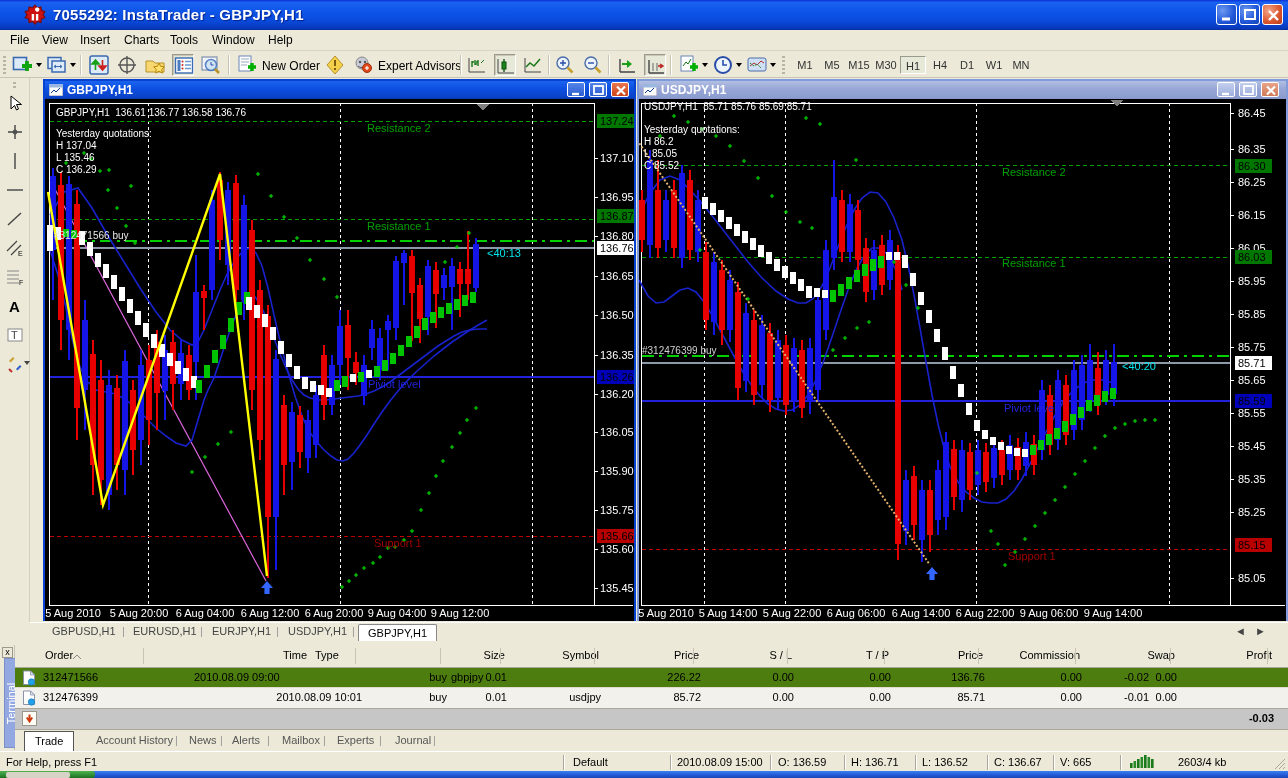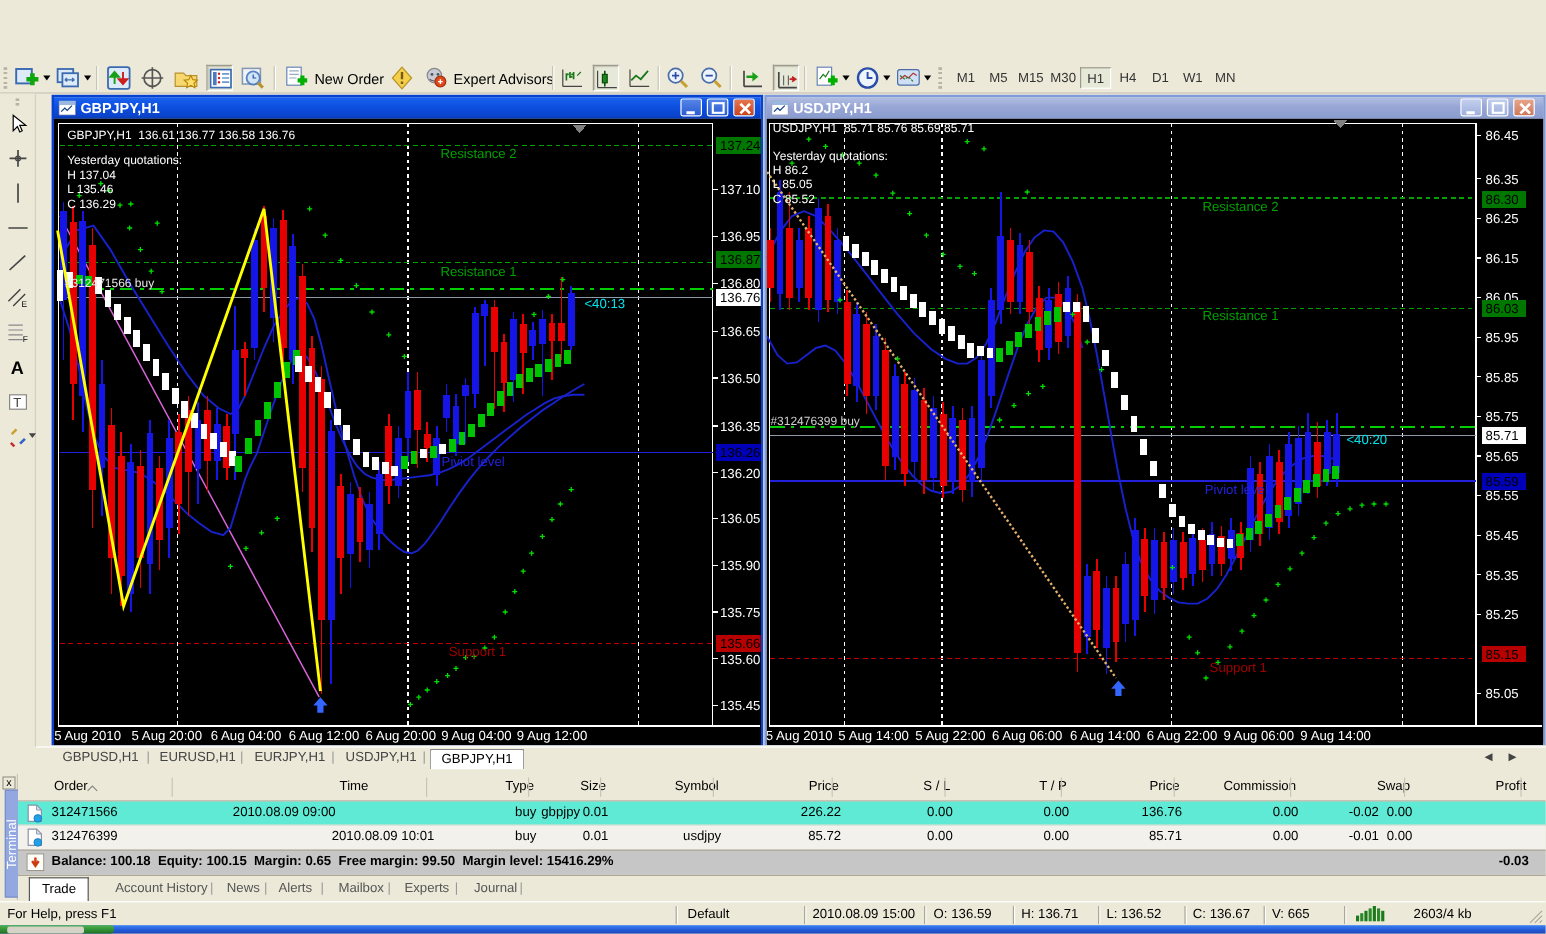--- a/index.html
+++ b/index.html
@@ -38,41 +38,72 @@
 .cwin.inactive .cbtn.cclose{background:linear-gradient(180deg,#e8a489,#d07a57)}
 .cclient{position:absolute;left:0;top:18px;background:#000}
 
 #charttabs{left:30px;top:622px;width:1258px;height:20px;background:#ece9d8;border-top:1px solid #fff}
 .ctab{position:absolute;top:2px;font-size:11px;color:#444}
 .ctab.active{background:#fff;border:1px solid #888;border-bottom:none;color:#000;padding:2px 9px;top:1px;border-radius:2px 2px 0 0}
 #termstrip{left:0;top:645px;width:15px;height:105px;background:#ece9d8;border-right:1px solid #c8c4b8}
 #termx{left:2px;top:647px;width:11px;height:11px;border:1px solid #9c9a8c;background:#ece9d8;font-size:9px;line-height:9px;text-align:center;color:#000}
 #termblue{left:4px;top:13px;width:12px;height:90px;background:#93a7e0;border:1px solid #7a8fc8}
 #termlabel{left:-40px;top:39px;width:90px;height:11px;color:#fff;font-size:11px;transform:rotate(-90deg);text-align:center}
-.trow{position:absolute;left:15px;width:1273px;height:20px;background:#5eead4}
+.trow{position:absolute;left:15px;width:1273px;height:20px;background:#4d7c0f}
 .thead{background:#ece9d8 !important;border-bottom:1px solid #aca899}
 .tcell{position:absolute;top:3px;font-size:11px;color:#000;white-space:nowrap}
 .tsepv{position:absolute;top:2px;width:1px;height:16px;background:#c9c5b5}
 .balrow{background:#c6c6c6 !important;border-top:1px solid #aca899}
 .trow.r2{background:#f2f1ec}
 
 #termtabs{left:15px;top:729px;width:1273px;height:21px;background:#ece9d8;border-top:1px solid #aca899}
 .ttab{position:absolute;top:4px;font-size:11px;color:#555}
 .ttab.active{background:#fff;border:1px solid #555;border-bottom:none;color:#000;font-size:11px;padding:3px 10px 4px;top:1px}
 
 #statusbar{left:0;top:751px;width:1288px;height:20px;background:#ece9d8;border-top:1px solid #fff}
 .ssep{position:absolute;top:3px;width:2px;height:15px;border-left:1px solid #aca899;border-right:1px solid #fff}
 .stext{position:absolute;top:4px;font-size:11px;color:#000;white-space:nowrap}
 
 #taskbar{left:0;top:771px;width:1288px;height:7px;background:linear-gradient(180deg,#3a81f2,#2258d5 60%,#1b47b5)}
 #startbtn{position:absolute;left:0;top:0;width:95px;height:7px;background:linear-gradient(180deg,#51b250,#2f8d34 60%,#1f7022);border-radius:0 3px 3px 0}
 #taskwin{position:absolute;left:6px;top:1px;width:64px;height:6px;background:#d6d2c6;border-radius:2px}
 </style></head>
 <body>
 <div id="app">
+<div id="titlebar" class="abs">
+      <svg width="22" height="22" viewBox="0 0 20 20" style="position:absolute;left:24px;top:4px">
+        <path d="M10 1 l2.2 2.6 3.2-1 .4 3.3 3.2 1 -1.8 2.8 1.8 2.8 -3.2 1 -.4 3.3 -3.2-1 -2.2 2.6 -2.2-2.6 -3.2 1 -.4-3.3 -3.2-1 1.8-2.8 -1.8-2.8 3.2-1 .4-3.3 3.2 1 z" fill="#cc1111" stroke="#7a0a0a"></path>
+        <path d="M10 5 a2 2 0 1 1 0 .1 z M7 9 h2.2 v6 H7 z M10.8 9 H13 v6 h-2.2 z" fill="#fff"></path>
+      </svg>
+      <div id="titletext" class="abs">7055292: InstaTrader - GBPJPY,H1</div>
+      <div class="wbtn min abs" style="left:1216px">
+        <svg width="21" height="21">
+          <path d="M5 14 h8" stroke="#fff" stroke-width="3"></path>
+        </svg>
+      </div>
+      <div class="wbtn max abs" style="left:1239px">
+        <svg width="21" height="21">
+          <rect x="5" y="5" width="10" height="9" fill="none" stroke="#fff" stroke-width="2"></rect>
+        </svg>
+      </div>
+      <div class="wbtn close abs" style="left:1262px">
+        <svg width="21" height="21">
+          <path d="M6 6 l9 9 M15 6 l-9 9" stroke="#fff" stroke-width="2.4"></path>
+        </svg>
+      </div>
+    </div>
+    <div id="menubar" class="abs">
+      <div class="menuitem" style="left:10px">File</div>
+      <div class="menuitem" style="left:42px">View</div>
+      <div class="menuitem" style="left:80px">Insert</div>
+      <div class="menuitem" style="left:124px">Charts</div>
+      <div class="menuitem" style="left:170px">Tools</div>
+      <div class="menuitem" style="left:212px">Window</div>
+      <div class="menuitem" style="left:268px">Help</div>
+    </div>
     <div id="toolbar" class="abs">
       <div class="grip abs" style="left:3px"></div>
       <div class="tbtn abs" style="left:12px"><svg width="22" height="22" viewBox="0 0 22 22">
           <rect x="1.5" y="3.5" width="13" height="12" fill="#ddeaf7" stroke="#3a6ab0" stroke-width="1.6"></rect>
           <path d="M10 12 h10 M15 7 v10" stroke="#0fa50f" stroke-width="3.8"></path>
         </svg></div>
       <div class="caret abs" style="left:36px;top:11px"></div>
       <div class="tbtn abs" style="left:46px"><svg width="22" height="22" viewBox="0 0 22 22">
           <rect x="2" y="3.5" width="13" height="11" fill="#ddeaf7" stroke="#3a6ab0" stroke-width="1.5"></rect>
           <rect x="6" y="7" width="13" height="11" fill="#ddeaf7" stroke="#3a6ab0" stroke-width="1.5"></rect>
@@ -870,21 +901,21 @@
     </div>
     <div id="termstrip" class="abs">
       <div id="termx" class="abs" style="left:2px;top:2px">x</div>
       <div id="termblue" class="abs">
         <div id="termlabel" class="abs">Terminal</div>
       </div>
     </div>
     <div class="trow thead abs" style="top:646px;height:22px">
       <div class="tcell" style="left:30px">Order</div>
       <div class="tcell" style="left:215px;width:130px;text-align:center">Time</div>
-      <div class="tcell" style="left:300px;width:130px;text-align:right">Type</div>
+      <div class="tcell" style="left:300px;width:130px;text-align:left">Type</div>
       <div class="tcell" style="left:360px;width:130px;text-align:right">Size</div>
       <div class="tcell" style="left:454px;width:130px;text-align:right">Symbol</div>
       <div class="tcell" style="left:554px;width:130px;text-align:right">Price</div>
       <div class="tcell" style="left:647px;width:130px;text-align:right">S / L</div>
       <div class="tcell" style="left:744px;width:130px;text-align:right">T / P</div>
       <div class="tcell" style="left:838px;width:130px;text-align:right">Price</div>
       <div class="tcell" style="left:935px;width:130px;text-align:right">Commission</div>
       <div class="tcell" style="left:1030px;width:130px;text-align:right">Swap</div>
       <div class="tcell" style="left:1127px;width:130px;text-align:right">Profit</div>
       <svg style="position:absolute;left:57px;top:8px" width="10" height="6">
@@ -940,21 +971,20 @@
       <div class="tcell" style="left:820px;width:150px;text-align:right">85.71</div>
       <div class="tcell" style="left:917px;width:150px;text-align:right">0.00</div>
       <div class="tcell" style="left:1012px;width:150px;text-align:right">0.00</div>
       <div class="tcell" style="left:1109px;width:150px;text-align:left">-0.01</div>
     </div>
     <div class="trow balrow abs" style="top:708px;height:21px">
       <svg width="15" height="15" style="position:absolute;left:7px;top:2px">
         <rect x="0.5" y="0.5" width="14" height="14" fill="#fdfdf8" stroke="#9a968a"></rect>
         <path d="M7.5 3.5 v5 M4.8 6.5 l2.7 4 2.7-4" fill="none" stroke="#cc3a10" stroke-width="2"></path>
       </svg>
-      <div class="tcell" style="left:28px;font-weight:bold">Balance: 100.18&nbsp;&nbsp;Equity: 100.15&nbsp;&nbsp;Margin: 0.65&nbsp;&nbsp;Free margin: 99.50&nbsp;&nbsp;Margin level: 15416.29%</div>
       <div class="tcell" style="left:1109px;width:150px;text-align:right;font-weight:bold">-0.03</div>
     </div>
     <div id="termtabs" class="abs">
       <div class="ttab active" style="left:9px">Trade</div>
       <div class="ttab" style="left:81px">Account History</div>
       <div class="ttab" style="left:174px">News</div>
       <div class="ttab" style="left:217px">Alerts</div>
       <div class="ttab" style="left:267px">Mailbox</div>
       <div class="ttab" style="left:322px">Experts</div>
       <div class="ttab" style="left:380px">Journal</div>

